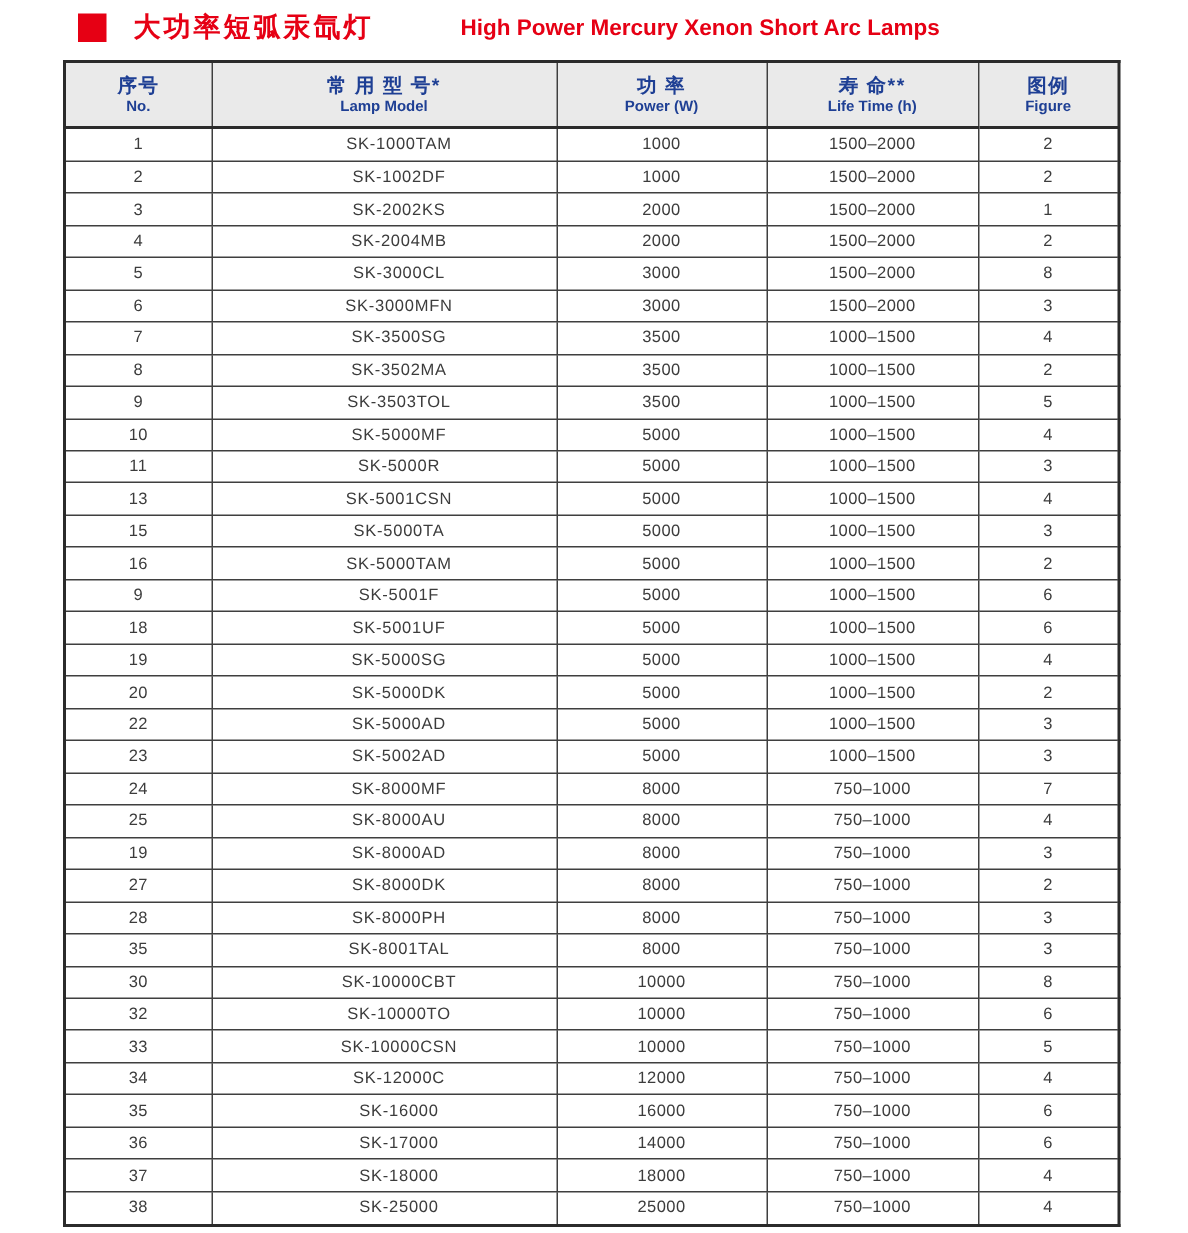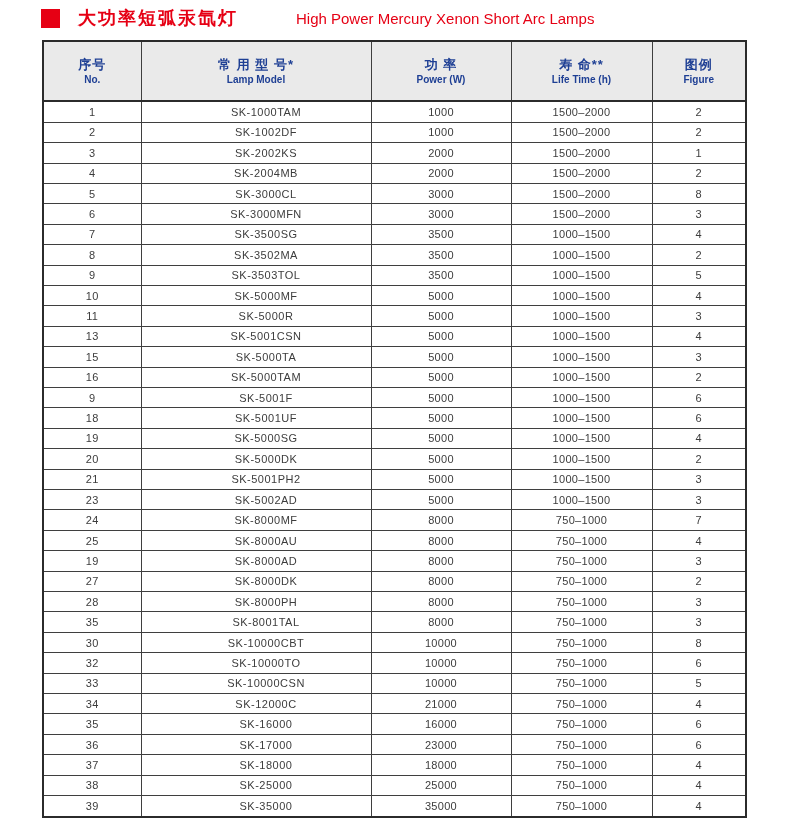--- a/index.html
+++ b/index.html
@@ -15,58 +15,58 @@
     margin: 0; padding: 0;
     width: 792px; height: 822px;
     background: #ffffff;
     font-family: "Liberation Sans", "DejaVu Sans", sans-serif;
     overflow: hidden;
   }
   .page-header {
     display: flex;
     align-items: center;
     height: 36px;
-    padding-left: 41px;
+    padding-left: 52px;
   }
   .red-square {
     width: 19px; height: 19px;
     background: var(--accent-red);
     flex: 0 0 auto;
   }
   .title-zh {
     margin: 0 0 0 18px;
     font-size: 18px;
     font-weight: bold;
     color: var(--accent-red);
     letter-spacing: 2px;
     white-space: nowrap;
   }
   .title-en {
     margin: 0 0 0 58px;
     font-size: 15px;
-    font-weight: normal;
+    font-weight: bold;
     color: var(--accent-red);
     white-space: nowrap;
   }
   table.lamp-table {
     position: absolute;
     left: 42px; top: 40px;
     width: 703px; height: 778px;
     border-collapse: collapse;
     table-layout: fixed;
     border: 2px solid var(--border-dark);
   }
   .lamp-table th, .lamp-table td {
     border: 1px solid var(--border-inner);
     text-align: center;
     vertical-align: middle;
     padding: 0;
     overflow: hidden;
   }
-  .lamp-table thead tr { height: 60px; }
+  .lamp-table thead tr { height: 44px; }
   .lamp-table th {
     background: var(--header-bg);
     color: var(--header-blue);
     border-bottom: 2px solid var(--border-dark);
   }
   .th-zh {
     font-size: 13px;
     font-weight: bold;
     line-height: 1.35;
     letter-spacing: 1px;
@@ -245,22 +245,22 @@
         <td class="cell-figure">4</td>
       </tr>
       <tr>
         <td class="cell-no">20</td>
         <td class="cell-model">SK-5000DK</td>
         <td class="cell-power">5000</td>
         <td class="cell-life">1000–1500</td>
         <td class="cell-figure">2</td>
       </tr>
       <tr>
-        <td class="cell-no">21</td>
-        <td class="cell-model">SK-5001PH2</td>
+        <td class="cell-no">22</td>
+        <td class="cell-model">SK-5000AD</td>
         <td class="cell-power">5000</td>
         <td class="cell-life">1000–1500</td>
         <td class="cell-figure">3</td>
       </tr>
       <tr>
         <td class="cell-no">23</td>
         <td class="cell-model">SK-5002AD</td>
         <td class="cell-power">5000</td>
         <td class="cell-life">1000–1500</td>
         <td class="cell-figure">3</td>
@@ -324,53 +324,46 @@
       <tr>
         <td class="cell-no">33</td>
         <td class="cell-model">SK-10000CSN</td>
         <td class="cell-power">10000</td>
         <td class="cell-life">750–1000</td>
         <td class="cell-figure">5</td>
       </tr>
       <tr>
         <td class="cell-no">34</td>
         <td class="cell-model">SK-12000C</td>
-        <td class="cell-power">21000</td>
+        <td class="cell-power">12000</td>
         <td class="cell-life">750–1000</td>
         <td class="cell-figure">4</td>
       </tr>
       <tr>
         <td class="cell-no">35</td>
         <td class="cell-model">SK-16000</td>
         <td class="cell-power">16000</td>
         <td class="cell-life">750–1000</td>
         <td class="cell-figure">6</td>
       </tr>
       <tr>
         <td class="cell-no">36</td>
         <td class="cell-model">SK-17000</td>
-        <td class="cell-power">23000</td>
+        <td class="cell-power">14000</td>
         <td class="cell-life">750–1000</td>
         <td class="cell-figure">6</td>
       </tr>
       <tr>
         <td class="cell-no">37</td>
         <td class="cell-model">SK-18000</td>
         <td class="cell-power">18000</td>
         <td class="cell-life">750–1000</td>
         <td class="cell-figure">4</td>
       </tr>
       <tr>
         <td class="cell-no">38</td>
         <td class="cell-model">SK-25000</td>
         <td class="cell-power">25000</td>
-        <td class="cell-life">750–1000</td>
-        <td class="cell-figure">4</td>
-      </tr>
-      <tr>
-        <td class="cell-no">39</td>
-        <td class="cell-model">SK-35000</td>
-        <td class="cell-power">35000</td>
         <td class="cell-life">750–1000</td>
         <td class="cell-figure">4</td>
       </tr>
     </tbody>
 </table>
 
 </body></html>

